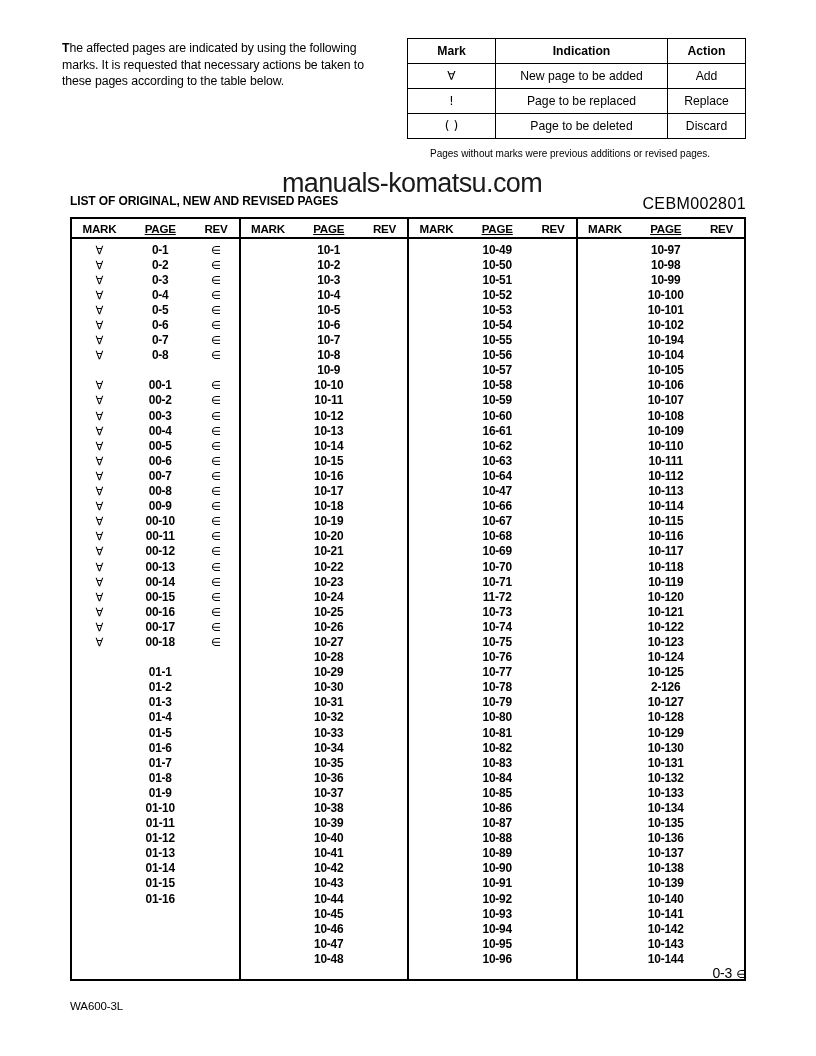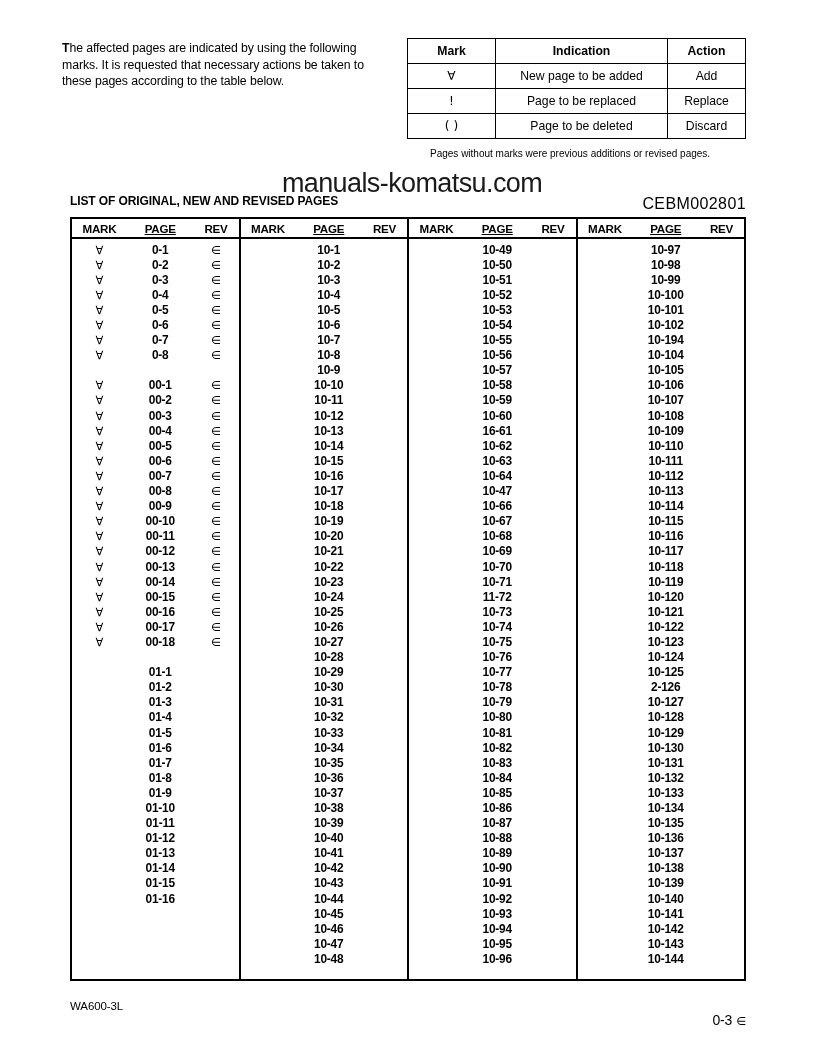--- a/index.html
+++ b/index.html
@@ -180,21 +180,21 @@
   #footer-left {
     position: absolute;
     left: 70px;
     top: 1000px;
     font-size: 11.5px;
     letter-spacing: -0.1px;
   }
   #footer-right {
     position: absolute;
     right: 70px;
-    top: 1012px;
+    top: 965px;
     font-size: 14px;
     letter-spacing: -0.2px;
   }
   #footer-right .rev-glyph {
     font-family: "DejaVu Sans", sans-serif;
     font-size: 11.5px;
     margin-left: 4px;
   }
 </style>
 </head>

